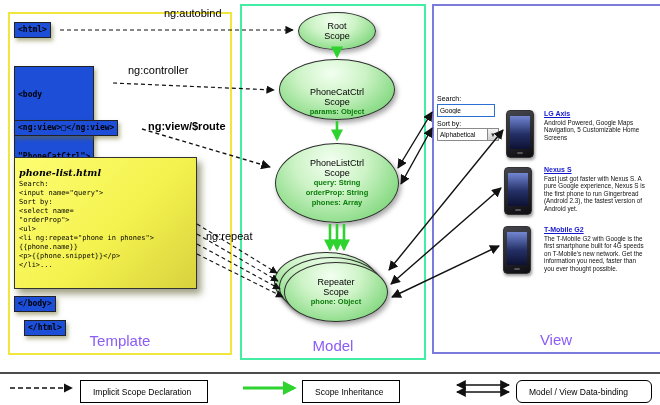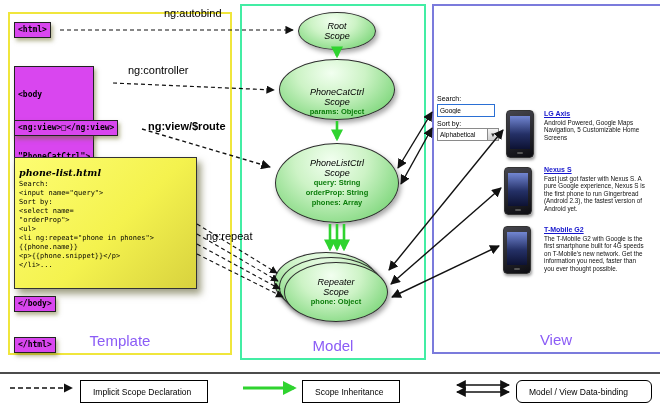--- a/index.html
+++ b/index.html
@@ -6,40 +6,40 @@
   html,body { background:#fff; font-family:"Liberation Sans", sans-serif; }
   .canvas { position:relative; width:660px; height:405px; background:#fff; overflow:hidden; }
 
   .panel { position:absolute; border-style:solid; border-width:2px; background:transparent; }
   #p-template { left:8px;  top:12px; width:224px; height:343px; border-color:#f0e63c; }
   #p-model    { left:240px; top:4px;  width:186px; height:356px; border-color:#43eda4; }
   #p-view     { left:432px; top:4px;  width:248px; height:350px; border-color:#7b7bdc; }
   .panel-title { position:absolute; bottom:4px; left:0; width:100%; text-align:center;
                  font-size:15px; color:#8b5cf6; }
 
-  .codebox { position:absolute; background:#d946ef; border:1px solid #222;
+  .codebox { position:absolute; background:#1d4ed8; border:1px solid #222;
              font-family:"DejaVu Sans Mono", monospace; font-size:8px; line-height:1.3;
              padding:2px 3px; box-shadow:2px 3px 4px rgba(110,110,40,.5); white-space:pre; }
   .codebox.b { font-weight:bold; }
 
   .note { position:absolute; left:14px; top:157px; width:183px; height:132px;
           background:linear-gradient(135deg,#fdfd72 0%,#f4f24e 55%,#d8d23e 100%);
           border:1px solid #333; box-shadow:4px 5px 7px rgba(80,80,30,.55);
           padding:9px 4px; }
   .note-title { font-family:"DejaVu Serif", serif; font-style:italic; font-weight:bold;
                 font-size:9.5px; margin-bottom:2px; }
   .note-line { font-family:"DejaVu Sans Mono", monospace; font-size:7px; line-height:1.28;
                white-space:pre; }
 
   .ellipse { position:absolute; border-radius:50%; border:1px solid #2e2e2e;
              background:radial-gradient(ellipse at 45% 22%, #f2fff0 0%, #cdf3c6 38%, #87da84 78%, #5fca5e 100%);
              box-shadow:2px 3px 5px rgba(0,0,0,.35);
              display:flex; flex-direction:column; align-items:center; justify-content:center;
              text-align:center; }
-  .etitle { font-size:9px; color:#000; line-height:1.12;font-style:italic; }
+  .etitle { font-size:9px; color:#000; line-height:1.12; }
   .eprop  { font-weight:bold; font-size:7.5px; color:#0a7c0a; line-height:1.3; }
 
   .arrow-label { position:absolute; font-family:Liberation Sans, sans-serif; font-size:11px;
                  color:#000; white-space:nowrap; }
   .arrow-label.bold { font-weight:bold; }
 
   .vlabel { position:absolute; font-size:7px; color:#000; }
   .vinput { position:absolute; width:58px; height:13px; border:1px solid #2a6fd4;
             font-family:"Liberation Sans", sans-serif; font-size:6.5px; padding:0 2px;
             background:#fff; color:#000; }
@@ -101,21 +101,21 @@
     <div class="note-line">&lt;select name=</div>
     <div class="note-line">"orderProp"&gt;</div>
     <div class="note-line">&lt;ul&gt;</div>
     <div class="note-line">&lt;li ng:repeat="phone in phones"&gt;</div>
     <div class="note-line">{{phone.name}}</div>
     <div class="note-line">&lt;p&gt;{{phone.snippet}}&lt;/p&gt;</div>
     <div class="note-line">&lt;/li&gt;...</div>
   </div>
 
   <div class="codebox b" style="left:14px;top:296px;">&lt;/body&gt;</div>
-  <div class="codebox b" style="left:14px;top:320px;margin-top:17px;">&lt;/html&gt;</div>
+  <div class="codebox b" style="left:24px;top:320px;">&lt;/html&gt;</div>
 
   <div class="ellipse" style="left:298px;top:12px;width:78px;height:38px;">
     <div class="etitle" style="width:36px;">Root Scope</div>
   </div>
 
   <div class="ellipse" style="left:279px;top:59px;width:116px;height:61px;">
     <div class="etitle" style="width:72px;margin-top:24px;">PhoneCatCtrl Scope</div>
     <div class="eprop">params: Object</div>
   </div>
 

